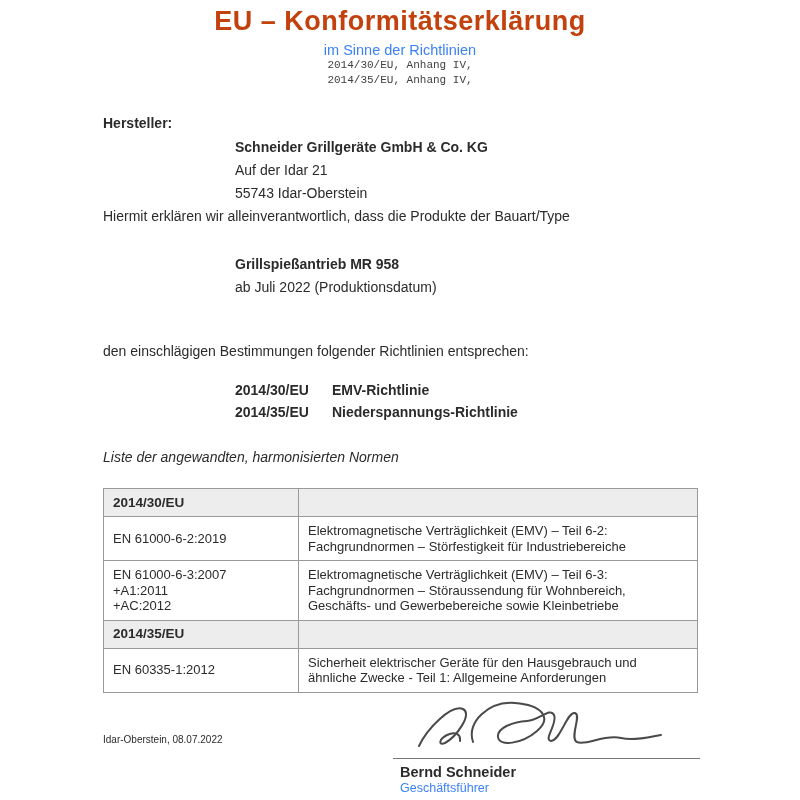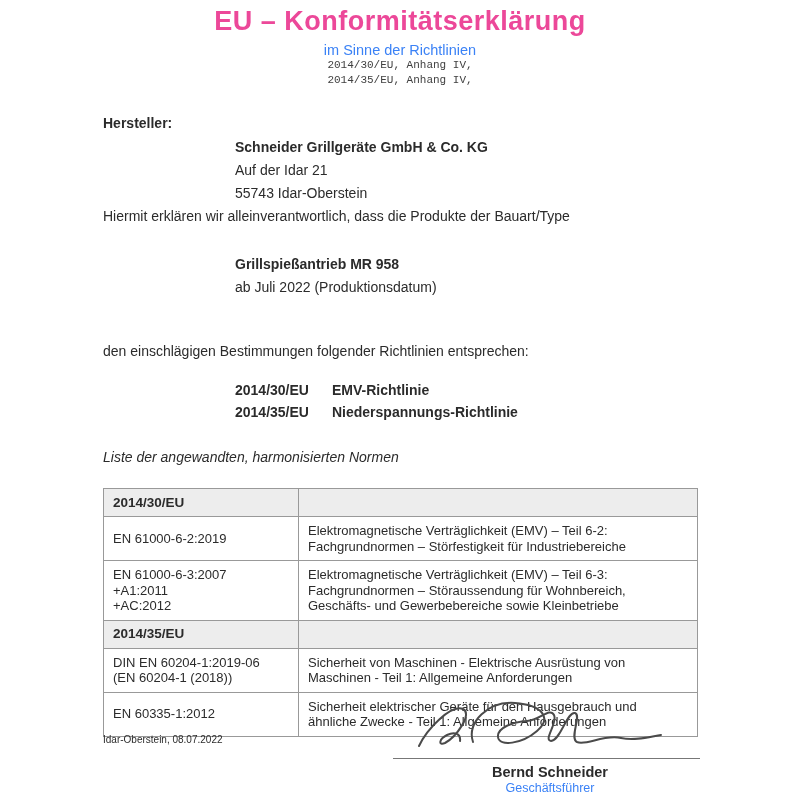--- a/index.html
+++ b/index.html
@@ -16,21 +16,21 @@
     padding: 6px 103px 0 103px;
     position: relative;
   }
   .bold { font-weight: bold; }
 
   
   .doc-header { text-align: center; }
   .doc-title {
     font-size: 27px;
     font-weight: bold;
-    color: #ec4899;
+    color: #c2410c;
     letter-spacing: 0.5px;
   }
   .doc-subtitle {
     font-size: 14.5px;
     margin-top: 5px;
     color: #3b82f6;
   }
   .doc-subline {
     font-size: 11px;
     line-height: 15px;
@@ -94,21 +94,20 @@
     position: absolute;
     left: 0;
     top: 40px;
     font-size: 10px;
   }
   .sig-block {
     position: absolute;
     right: 0;
     top: 0;
     width: 307px;
-    text-align: center;
   }
   .sig-svg { display: block; margin-left: 18px; }
   .sig-line {
     border-top: 1px solid #777777;
     width: 100%;
     margin-top: 2px;
   }
   .signer-name { font-size: 14.5px; font-weight: bold; margin-top: 5px; margin-left: 7px; }
   .signer-title { font-size: 12.5px; color: #3b82f6; margin-top: 1px; margin-left: 7px; }
 </style>
@@ -173,27 +172,20 @@
         <td>
           <div>EN 61000-6-3:2007</div>
           <div>+A1:2011</div>
           <div>+AC:2012</div>
         </td>
         <td>Elektromagnetische Verträglichkeit (EMV) – Teil 6-3: Fachgrundnormen – Störaussendung für Wohnbereich, Geschäfts- und Gewerbebereiche sowie Kleinbetriebe</td>
       </tr>
       <tr class="section-row">
         <td>2014/35/EU</td>
         <td></td>
-      </tr>
-      <tr class="standard-row">
-        <td>
-          <div>DIN EN 60204-1:2019-06</div>
-          <div>(EN 60204-1 (2018))</div>
-        </td>
-        <td>Sicherheit von Maschinen - Elektrische Ausrüstung von Maschinen - Teil 1: Allgemeine Anforderungen</td>
       </tr>
       <tr class="standard-row">
         <td>
           <div>EN 60335-1:2012</div>
         </td>
         <td>Sicherheit elektrischer Geräte für den Hausgebrauch und ähnliche Zwecke - Teil 1: Allgemeine Anforderungen</td>
       </tr>
     </tbody>
   </table>
 

